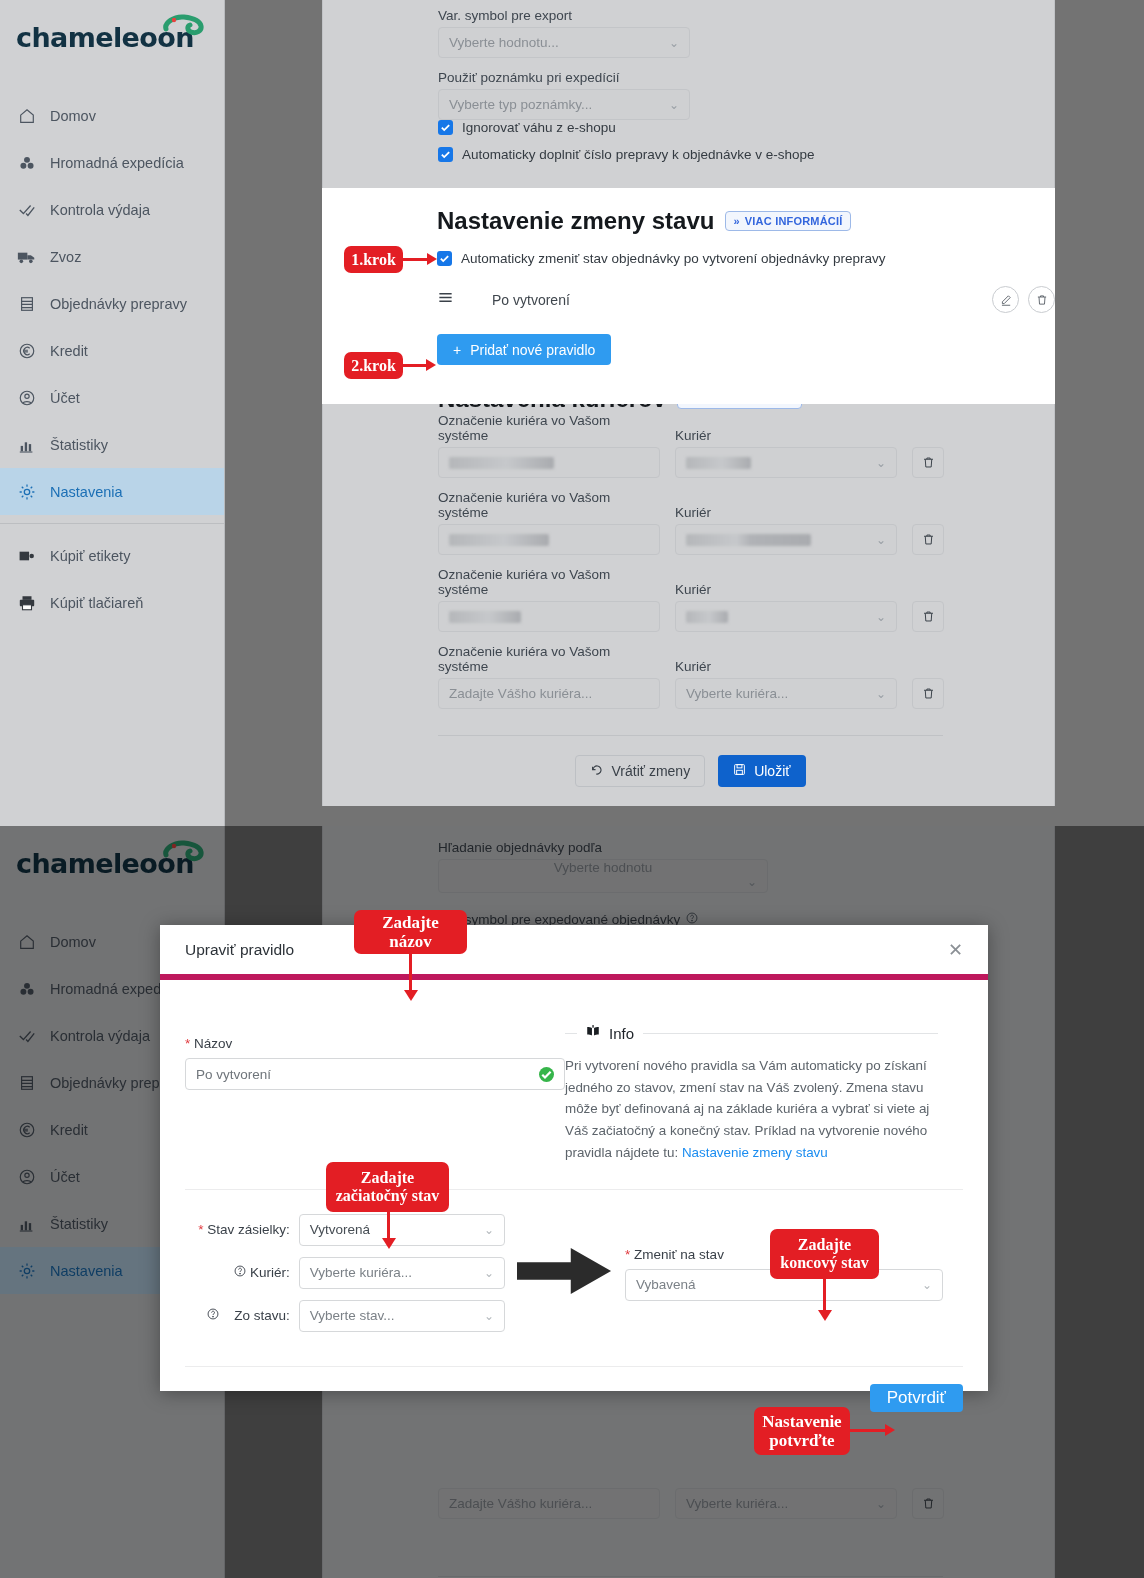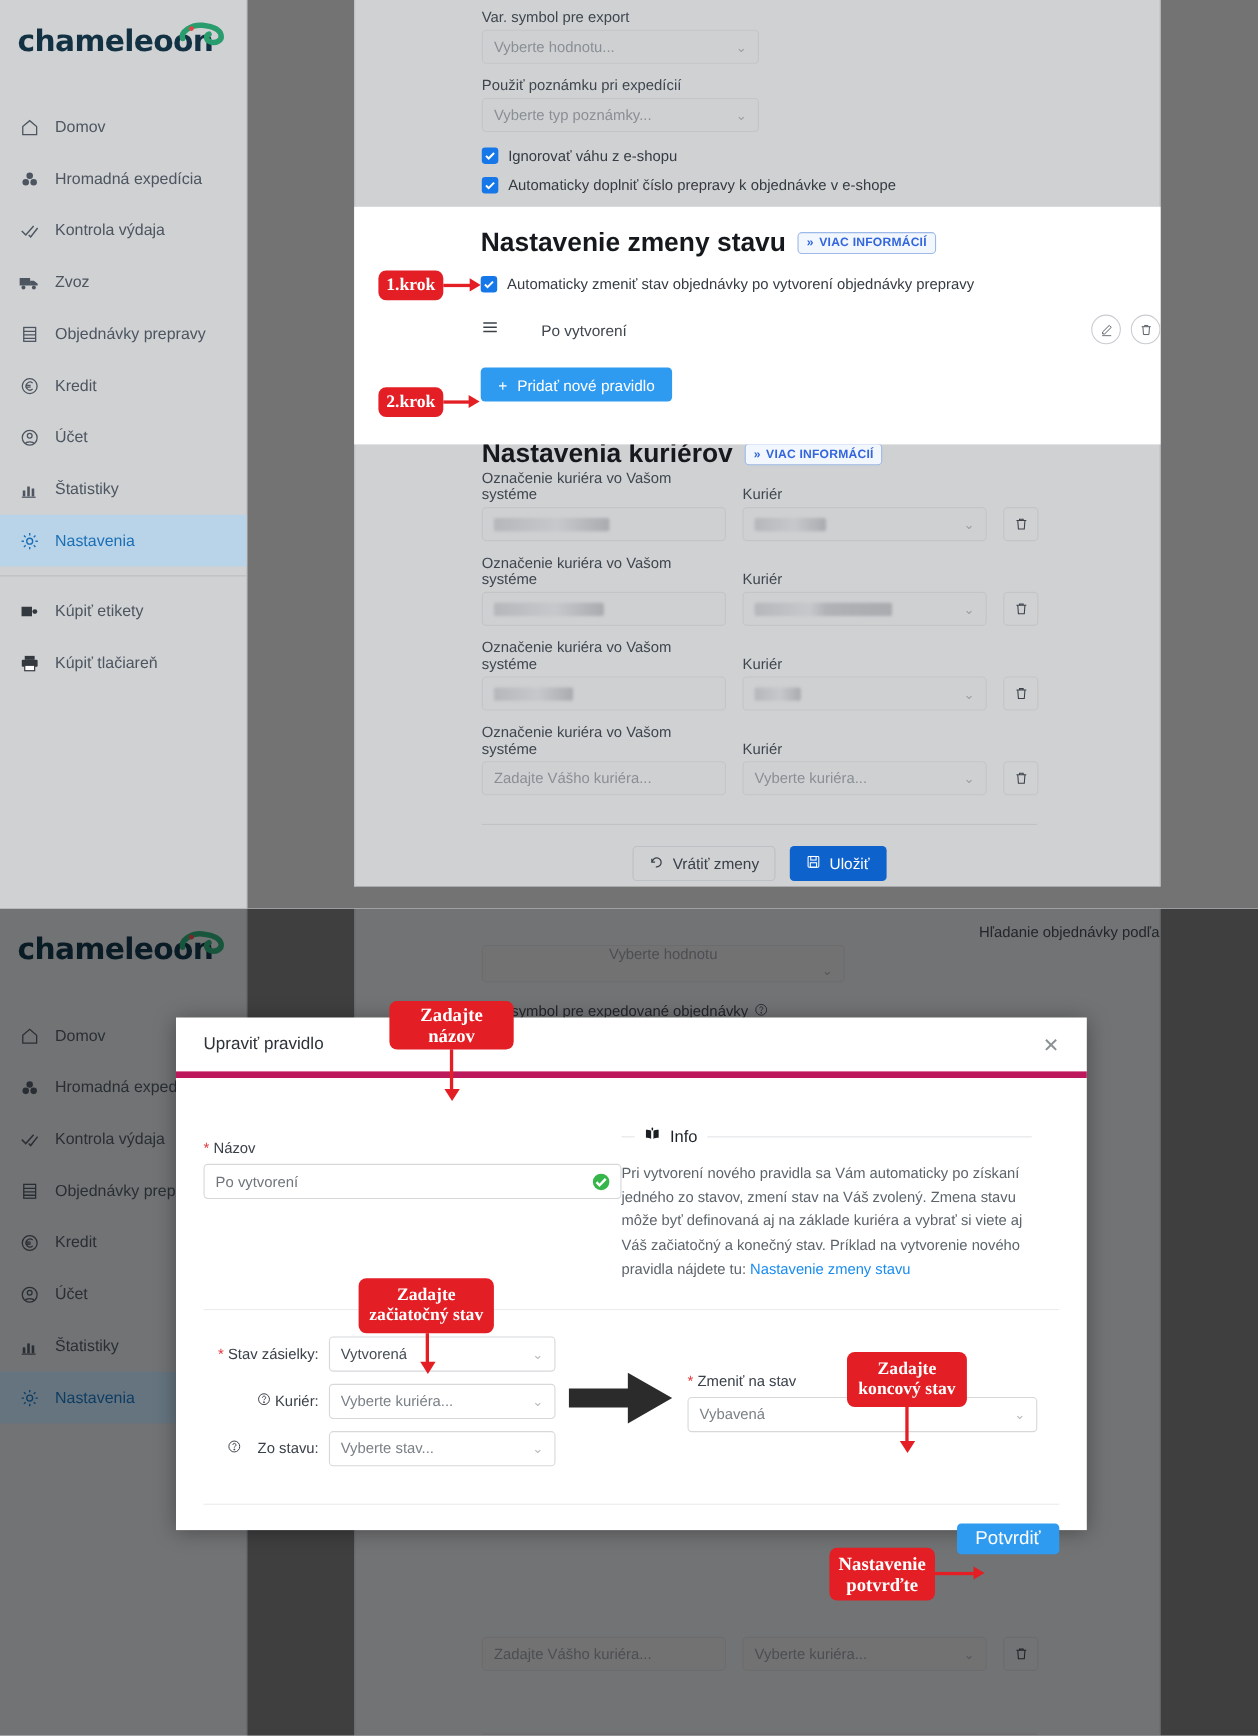--- a/index.html
+++ b/index.html
@@ -18,21 +18,21 @@
 
   .sidebar{
     position:absolute; left:0; top:0; width:225px; height:100%;
     background:#d0d1d3; border-right:1px solid #b9bbbe;
   }
   .brand{ padding:22px 0 0 16px; height:86px; }
   .brand-word{
     font-size:27px; font-weight:700; color:#123243; letter-spacing:-0.6px;
     font-family:"DejaVu Sans", sans-serif;
   }
-  .brand-row{ display:flex; align-items:center; }
+  .brand-row{ display:flex; align-items:flex-start; }
   .chameleon-mark{ position:relative; width:44px; height:30px; margin-left:-34px; margin-top:-10px; }
 
   .nav{ margin-top:6px; }
   .nav-item{
     display:flex; align-items:center; gap:14px;
     height:47px; padding-left:17px; color:#4c5560; font-size:14.5px;
     cursor:pointer;
   }
   .nav-item .ic{ width:19px; height:19px; display:flex; align-items:center; justify-content:center; flex:0 0 19px;}
   .nav-item.active{ background:#b9d4e8; color:#1b6fb5; }
@@ -296,21 +296,21 @@
           <span>Vyberte hodnotu...</span>
           <span class="chev">⌄</span>
         </div>
 
         <div class="fld-label" style="margin-top:12px;">Použiť poznámku pri expedícií</div>
         <div class="select" style="width:252px;">
           <span>Vyberte typ poznámky...</span>
           <span class="chev">⌄</span>
         </div>
 
-        <div class="chk-row" style="margin-top:14px;">
+        <div class="chk-row" style="">
           <span class="chkbox">
             <svg viewBox="0 0 12 12" fill="none" stroke="#fff" stroke-width="2">
                 <path d="M2 6.2l2.6 2.6L10 3.3"></path>
               </svg>
           </span>
           <span>Ignorovať váhu z e-shopu</span>
         </div>
         <div class="chk-row" style="margin-top:12px;">
           <span class="chkbox">
             <svg viewBox="0 0 12 12" fill="none" stroke="#fff" stroke-width="2">
@@ -587,21 +587,21 @@
               <path d="M10 1.8v2.4M10 15.8v2.4M1.8 10h2.4M15.8 10h2.4M4.2 4.2l1.7 1.7M14.1 14.1l1.7 1.7M15.8 4.2l-1.7 1.7M5.9 14.1l-1.7 1.7"></path>
             </svg>
         </span>
         <span>Nastavenia</span>
       </div>
     </div>
   </div>
 
   <div class="content">
     <div class="card" style="top:0; height:752px;">
-      <div style="padding:14px 0 0 115px;text-align:right;">
+      <div style="padding:14px 0 0 115px;">
         <div class="fld-label">Hľadanie objednávky podľa</div>
         <div class="select" style="width:330px; height:34px;flex-direction:column;">
           <span>Vyberte hodnotu</span>
           <span class="chev">⌄</span>
         </div>
 
         <div class="fld-label" style="margin-top:19px; display:flex; align-items:center; gap:6px;">
           <span>Var. symbol pre expedované objednávky</span>
           <span>
             <svg viewBox="0 0 16 16" width="12" height="12" fill="none" stroke="#4c5560" stroke-width="1.2">

